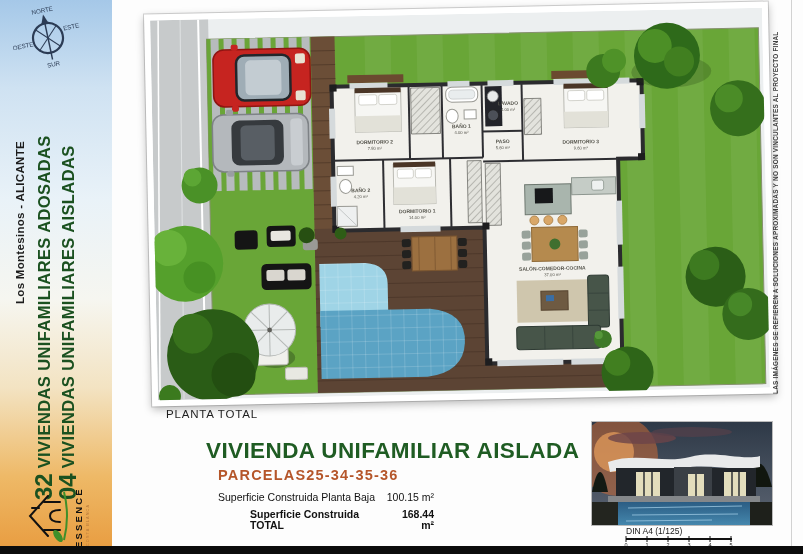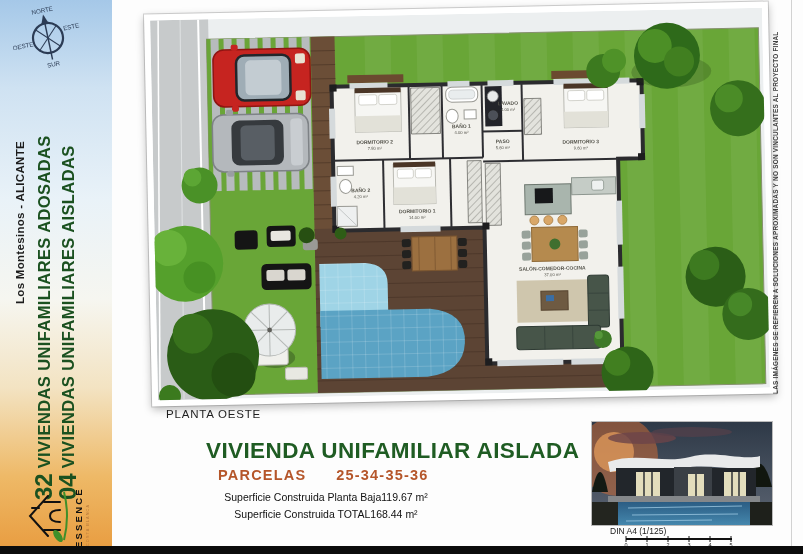--- a/index.html
+++ b/index.html
@@ -17,29 +17,29 @@
   #gl1{left:31px;top:500px;}
   #gl2{left:55px;top:500px;}
   
   #plan-frame{position:absolute;left:148px;top:8px;width:624px;height:392px;background:#fff;
     transform:rotate(-1.2deg);box-shadow:0 3px 8px rgba(0,0,0,.28),0 0 0 1px #d6d6d6;padding:0;}
   #plan-frame svg{display:block;margin:6px;}
   
   #planta-baja{position:absolute;left:166px;top:408px;font-size:11.5px;color:#1f1f1f;letter-spacing:.8px;}
   #main-title{position:absolute;left:160px;top:438px;font-size:22.5px;font-weight:bold;
     color:#1f5c23;letter-spacing:.4px;margin-left:46px;}
-  #parcels{position:absolute;left:218px;top:467px;display:flex;gap:30px;
+  #parcels{position:absolute;left:218px;top:467px;display:flex;
     font-size:14.5px;font-weight:bold;color:#b5562a;letter-spacing:1.2px;}
   #surfaces{position:absolute;left:218px;top:492px;width:216px;font-size:10.5px;color:#111;}
-  .srow{display:flex;justify-content:center;line-height:11.5px;}
+  .srow{display:flex;justify-content:space-between;line-height:11.5px;}
   .srow .v{text-align:right;}
-  .srow.total{font-weight:normal;margin-top:5px;}
+  .srow.total{font-weight:bold;margin-top:5px;margin-left:32px;}
   
   #villa{position:absolute;left:592px;top:422px;width:180px;height:103px;box-shadow:0 0 0 1px #bbb;}
-  #din{position:absolute;left:610px;top:526px;font-size:8.5px;color:#1a1a1a;}
+  #din{position:absolute;left:626px;top:526px;font-size:8.5px;color:#1a1a1a;}
   #scalebar{position:absolute;left:624px;top:536px;}
   
   #disclaimer{left:772px;top:394px;font-size:6.4px;color:#3f3f3f;letter-spacing:.25px;font-weight:600;}
   #right-line{position:absolute;left:791px;top:0;height:554px;width:0;border-left:1px solid #d2d2d2;}
   #bottom-bar{position:absolute;left:0;top:546px;width:803px;height:8px;background:#0c0c0c;}
   
   text.rlbl{font-family:"Liberation Sans",sans-serif;fill:#55544c;text-anchor:middle;}
   text.rlname{font-size:5px;font-weight:bold;}
   text.rlarea{font-size:4.2px;}
 </style>
@@ -413,30 +413,30 @@
           <circle cx="76" cy="356" r="22" fill="#234e11"></circle>
         <circle cx="46" cy="166" r="18" fill="#4a9127"></circle>
           <circle cx="39" cy="158" r="9" fill="#5ca634"></circle>
         <circle cx="12" cy="376" r="11" fill="#3b7a1e"></circle>
         <circle cx="152" cy="218" r="8" fill="#274f12"></circle>
           <circle cx="186" cy="217" r="6" fill="#2e5d16"></circle>
       </g>
     </svg>
   </div>
 
-  <div id="planta-baja">PLANTA OESTE</div>
+  <div id="planta-baja">PLANTA TOTAL</div>
   <div id="main-title">VIVIENDA UNIFAMILIAR AISLADA</div>
   <div id="parcels">
     <span>PARCELAS</span>
     <span>25-34-35-36</span>
   </div>
   <div id="surfaces">
     <div class="srow">
       <span>Superficie Construida Planta Baja</span>
-        <span class="v">119.67 m²</span>
+        <span class="v">100.15 m²</span>
     </div>
     <div class="srow total">
       <span>Superficie Construida TOTAL</span>
         <span class="v">168.44 m²</span>
     </div>
   </div>
 
   <div id="villa">
     <svg width="180" height="103" viewBox="0 0 180 103">
       <defs>

